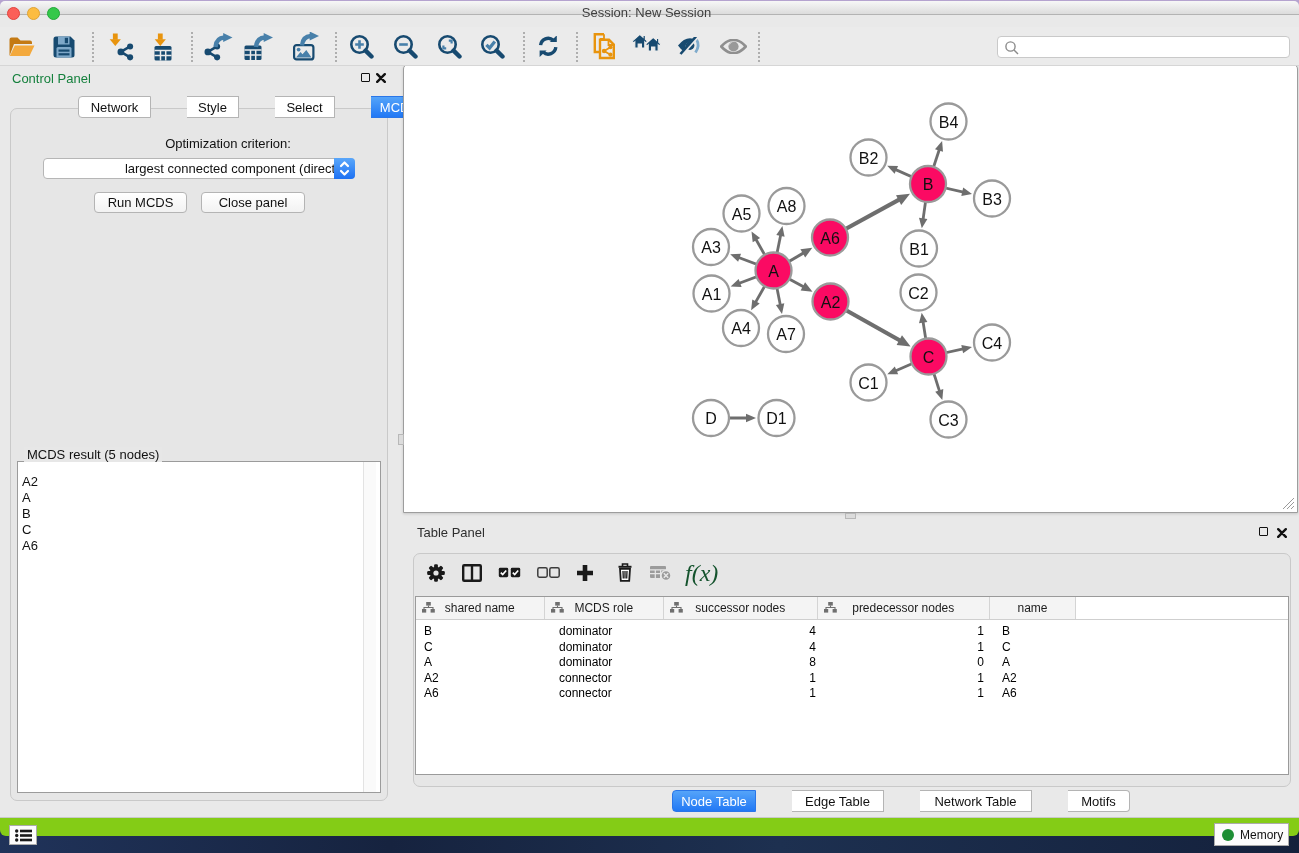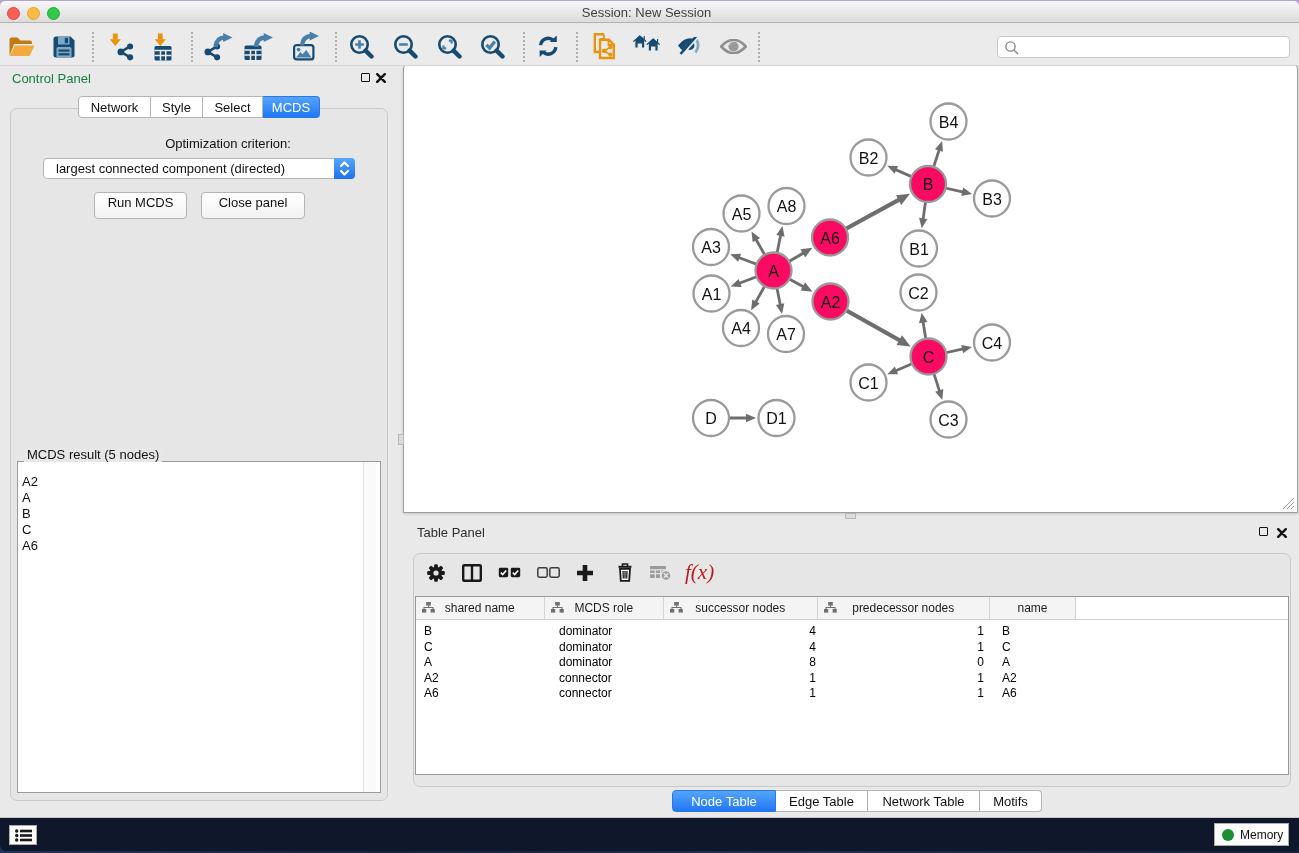--- a/index.html
+++ b/index.html
@@ -5,21 +5,21 @@
 * { margin:0; padding:0; box-sizing:border-box; }
 html,body { width:1299px; height:853px; overflow:hidden; }
 body { font-family:"Liberation Sans", sans-serif; position:relative;
   background:linear-gradient(90deg,#20335a 0%,#16233f 30%,#1d3050 60%,#14213c 100%); }
 .abs { position:absolute; }
 
 
 #topstrip { z-index:4; position:absolute; left:0; top:0; width:1299px; height:10px; background:#b5a3cf; }
 
 
-#titlebar { z-index:5; position:absolute; left:0; top:1px; width:1299px; height:22px;
+#titlebar { z-index:5; position:absolute; left:0; top:1px; width:1299px; height:14px;
   background:linear-gradient(#f7f7f7,#dcdcdc); border-bottom:1px solid #b3b3b3;
   border-radius:5px 5px 0 0; }
 #titlebar .title { position:absolute; left:-6px; right:0; top:4px; text-align:center;
   font-size:13px; color:#3f3f3f; }
 .tl { position:absolute; top:6px; width:13px; height:13px; border-radius:50%; }
 .tl.red { left:7px;  background:#fb5f58; border:0.5px solid #e2443e; }
 .tl.yel { left:27px; background:#fcbc40; border:0.5px solid #e0a334; }
 .tl.grn { left:47px; background:#34c84a; border:0.5px solid #24a83a; }
 
 
@@ -32,35 +32,35 @@
   background:#fff; border:1px solid #c9c9c9; border-radius:4px; }
 
 
 #main { position:absolute; left:0; top:0; width:1299px; height:817px; background:#e9e9e9; }
 
 
 #cp-title { position:absolute; left:12px; top:71px; font-size:13px; color:#15803d; }
 .winbtn-sq { position:absolute; width:9px; height:9px; border:1.6px solid #111; border-radius:1px; background:transparent; }
 .panelbox { position:absolute; border:1px solid #c9c9c9; border-radius:7px; background:#e6e6e6; }
 #cp-box { left:10px; top:108px; width:378px; height:693px; }
-.segtabs { position:absolute; display:flex; height:22px; }
+.segtabs { position:absolute; display:flex; height:22px;gap:36px; }
 .seg { height:22px; line-height:21px; background:#fff; border:1px solid #b4b4b4;
   border-left:none; font-size:13px; color:#111; text-align:center; padding:0 13px; }
 .seg.first { border-left:1px solid #b4b4b4; border-radius:4px 0 0 4px; }
 .seg.last { border-radius:0 4px 4px 0; }
 .seg.sel { background:linear-gradient(#55a4f9,#2178f5); border-color:#2a76e8; color:#fff; }
 
 #optlabel { position:absolute; left:10px; top:136px; width:436px; text-align:center;
   font-size:13px; color:#111; }
 #dropdown { position:absolute; left:43px; top:158px; width:312px; height:21px;
   background:#fff; border:1px solid #b6b6b6; border-radius:4px; font-size:13px;
-  color:#111; line-height:19px; padding-left:12px; }
+  color:#111; line-height:19px; padding-left:12px;text-align:right; }
 #dropdown .spin { position:absolute; right:-1px; top:-1px; width:21px; height:21px;
   border-radius:0 4px 4px 0; background:linear-gradient(#5aa7fa,#1d71f3); }
-.btn { position:absolute; height:27px; background:linear-gradient(#ffffff,#f2f2f2);
+.btn { position:absolute; height:21px; background:linear-gradient(#ffffff,#f2f2f2);
   border:1px solid #b4b4b4; border-radius:4px; font-size:13px; color:#111;
   text-align:center; line-height:19px; }
 
 #mcds-box { position:absolute; left:17px; top:461px; width:364px; height:332px;
   background:#fff; border:1px solid #9b9b9b; }
 #mcds-legend { position:absolute; left:24px; top:447px; font-size:13px; color:#111;
   background:#e7e7e7; padding:0 3px; }
 #mcds-list { position:absolute; left:22px; top:474px; font-size:13px; color:#111; line-height:16px; }
 #mcds-sb { position:absolute; left:345px; top:0px; width:13px; height:330px;
   background:#fafafa; border-left:1px solid #e3e3e3; }
@@ -89,22 +89,22 @@
   font-size:12px; color:#1c1c1c; }
 .th .ti { position:absolute; left:6px; top:5px; }
 .th span { position:absolute; left:0; right:0; top:4px; text-align:center; }
 #thead { position:absolute; left:0; top:0; width:872px; height:23px; border-bottom:1px solid #cfcfcf; background:#fff; }
 .cell { position:absolute; font-size:12px; color:#000; }
 
 
 #btabs { position:absolute; left:672px; top:790px; }
 
 
-#statusbar { z-index:5; position:absolute; left:0; top:817px; width:1299px; height:34px;
-  background:#0f172a; border-top:1px solid #c9c9c9; border-radius:0 0 6px 6px; }
+#statusbar { z-index:5; position:absolute; left:0; top:817px; width:1299px; height:19px;
+  background:#84cc16; border-top:1px solid #c9c9c9; border-radius:0 0 6px 6px; }
 #listbtn { position:absolute; left:9px; top:7px; width:28px; height:20px;
   background:#fcfcfc; border:1px solid #ababab; }
 #membtn { position:absolute; left:1214px; top:5px; width:75px; height:23px;
   background:#fcfcfc; border:1px solid #ababab; font-size:12px; color:#111; }
 #membtn .dot { position:absolute; left:7px; top:5px; width:12px; height:12px;
   border-radius:50%; background:#1d8e34; }
 #membtn .lbl { position:absolute; left:25px; top:4px; }
 </style>
 </head>
 <body>
@@ -426,21 +426,21 @@
     <svg class="abs" style="left:650px; top:564px;" width="22" height="17" viewBox="0 0 22 17">
       <g fill="#9b9b9b">
         <rect x="0" y="2" width="16" height="12" rx="1"></rect>
         <g stroke="#e7e7e7" stroke-width="1.2">
           <path d="M0 5.8 L16 5.8 M0 9.6 L16 9.6 M5.3 5.8 L5.3 14 M10.6 5.8 L10.6 14"></path>
         </g>
         <circle cx="16" cy="11.5" r="5" fill="#9b9b9b" stroke="#e7e7e7" stroke-width="1.4"></circle>
         <path d="M13.8 9.3 L18.2 13.7 M18.2 9.3 L13.8 13.7" stroke="#e7e7e7" stroke-width="1.5"></path>
       </g>
     </svg>
-    <div class="abs" style="left:685px; top:560px; font-family:'Liberation Serif',serif; font-style:italic; font-size:21px; color:#b91c1c;">f(x)</div>
+    <div class="abs" style="left:685px; top:560px; font-family:'Liberation Serif',serif; font-style:italic; font-size:24px; color:#14532d;">f(x)</div>
   <div id="tp-table">
     <div id="thead">
         <div class="th" style="left:0px; width:128.5px;">
           <svg class="ti" width="13" height="11" viewBox="0 0 13 11">
             <g fill="#6f6f6f">
               <rect x="4.2" y="0" width="4.6" height="3.6"></rect>
               <rect x="0" y="7" width="4.2" height="3.6"></rect>
               <rect x="8.6" y="7" width="4.2" height="3.6"></rect>
             </g>
             <path d="M6.5 3.5 L6.5 5.5 M2 7 L2 5.5 L11 5.5 L11 7" stroke="#6f6f6f" stroke-width="1.1" fill="none"></path>
@@ -504,21 +504,21 @@
       <div class="cell" style="left:248px; top:73.5px; width:152px; text-align:right;">1</div>
       <div class="cell" style="left:401px; top:73.5px; width:167px; text-align:right;">1</div>
       <div class="cell" style="left:586px; top:73.5px;">A2</div>
       <div class="cell" style="left:8px; top:89px;">A6</div>
       <div class="cell" style="left:143px; top:89px;">connector</div>
       <div class="cell" style="left:248px; top:89px; width:152px; text-align:right;">1</div>
       <div class="cell" style="left:401px; top:89px; width:167px; text-align:right;">1</div>
       <div class="cell" style="left:586px; top:89px;">A6</div>
   </div>
   <div class="segtabs" id="btabs">
-    <div class="seg first sel" style="width:104px; padding:0;">Node Table</div>
+    <div class="seg first sel" style="width:84px; padding:0;">Node Table</div>
       <div class="seg" style="width:92px; padding:0;">Edge Table</div>
       <div class="seg" style="width:112px; padding:0;">Network Table</div>
       <div class="seg last" style="width:62px; padding:0;">Motifs</div>
   </div>
 </div>
 <div id="statusbar">
   <div id="listbtn">
       <svg style="position:absolute; left:5px; top:3px;" width="17" height="13" viewBox="0 0 17 13">
         <g fill="#1a1a1a">
           <circle cx="1.7" cy="2" r="1.7"></circle>

